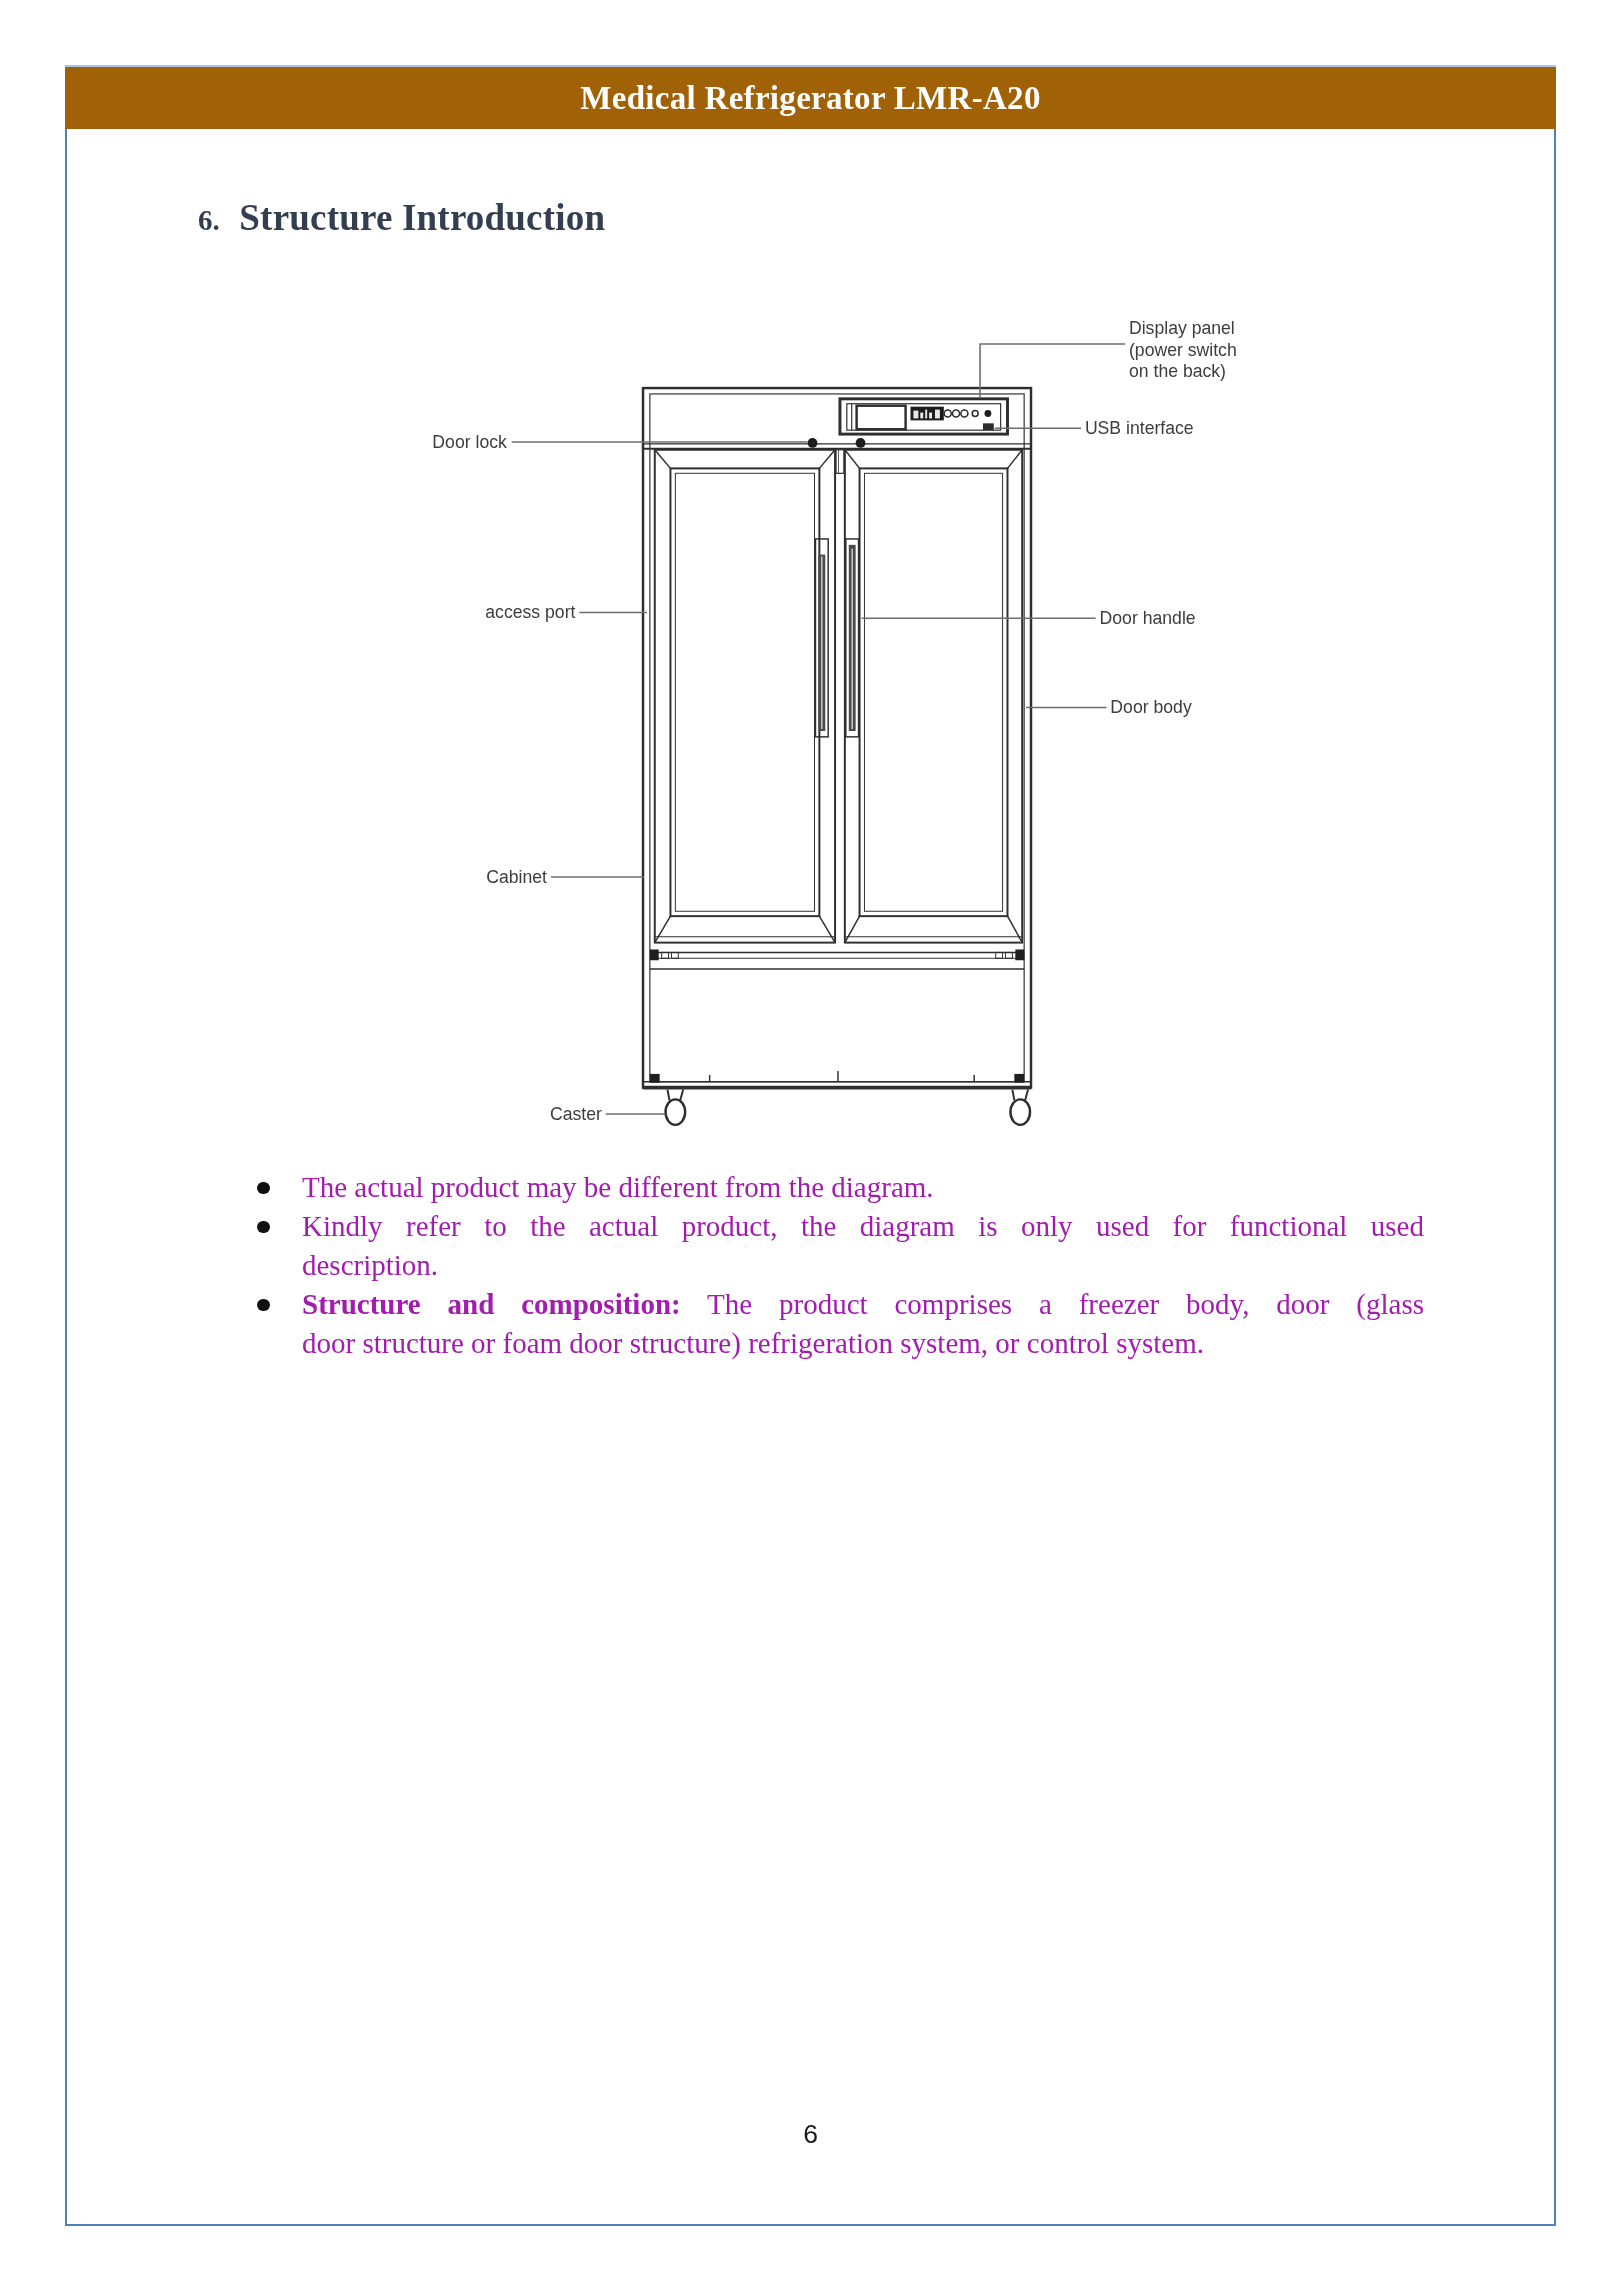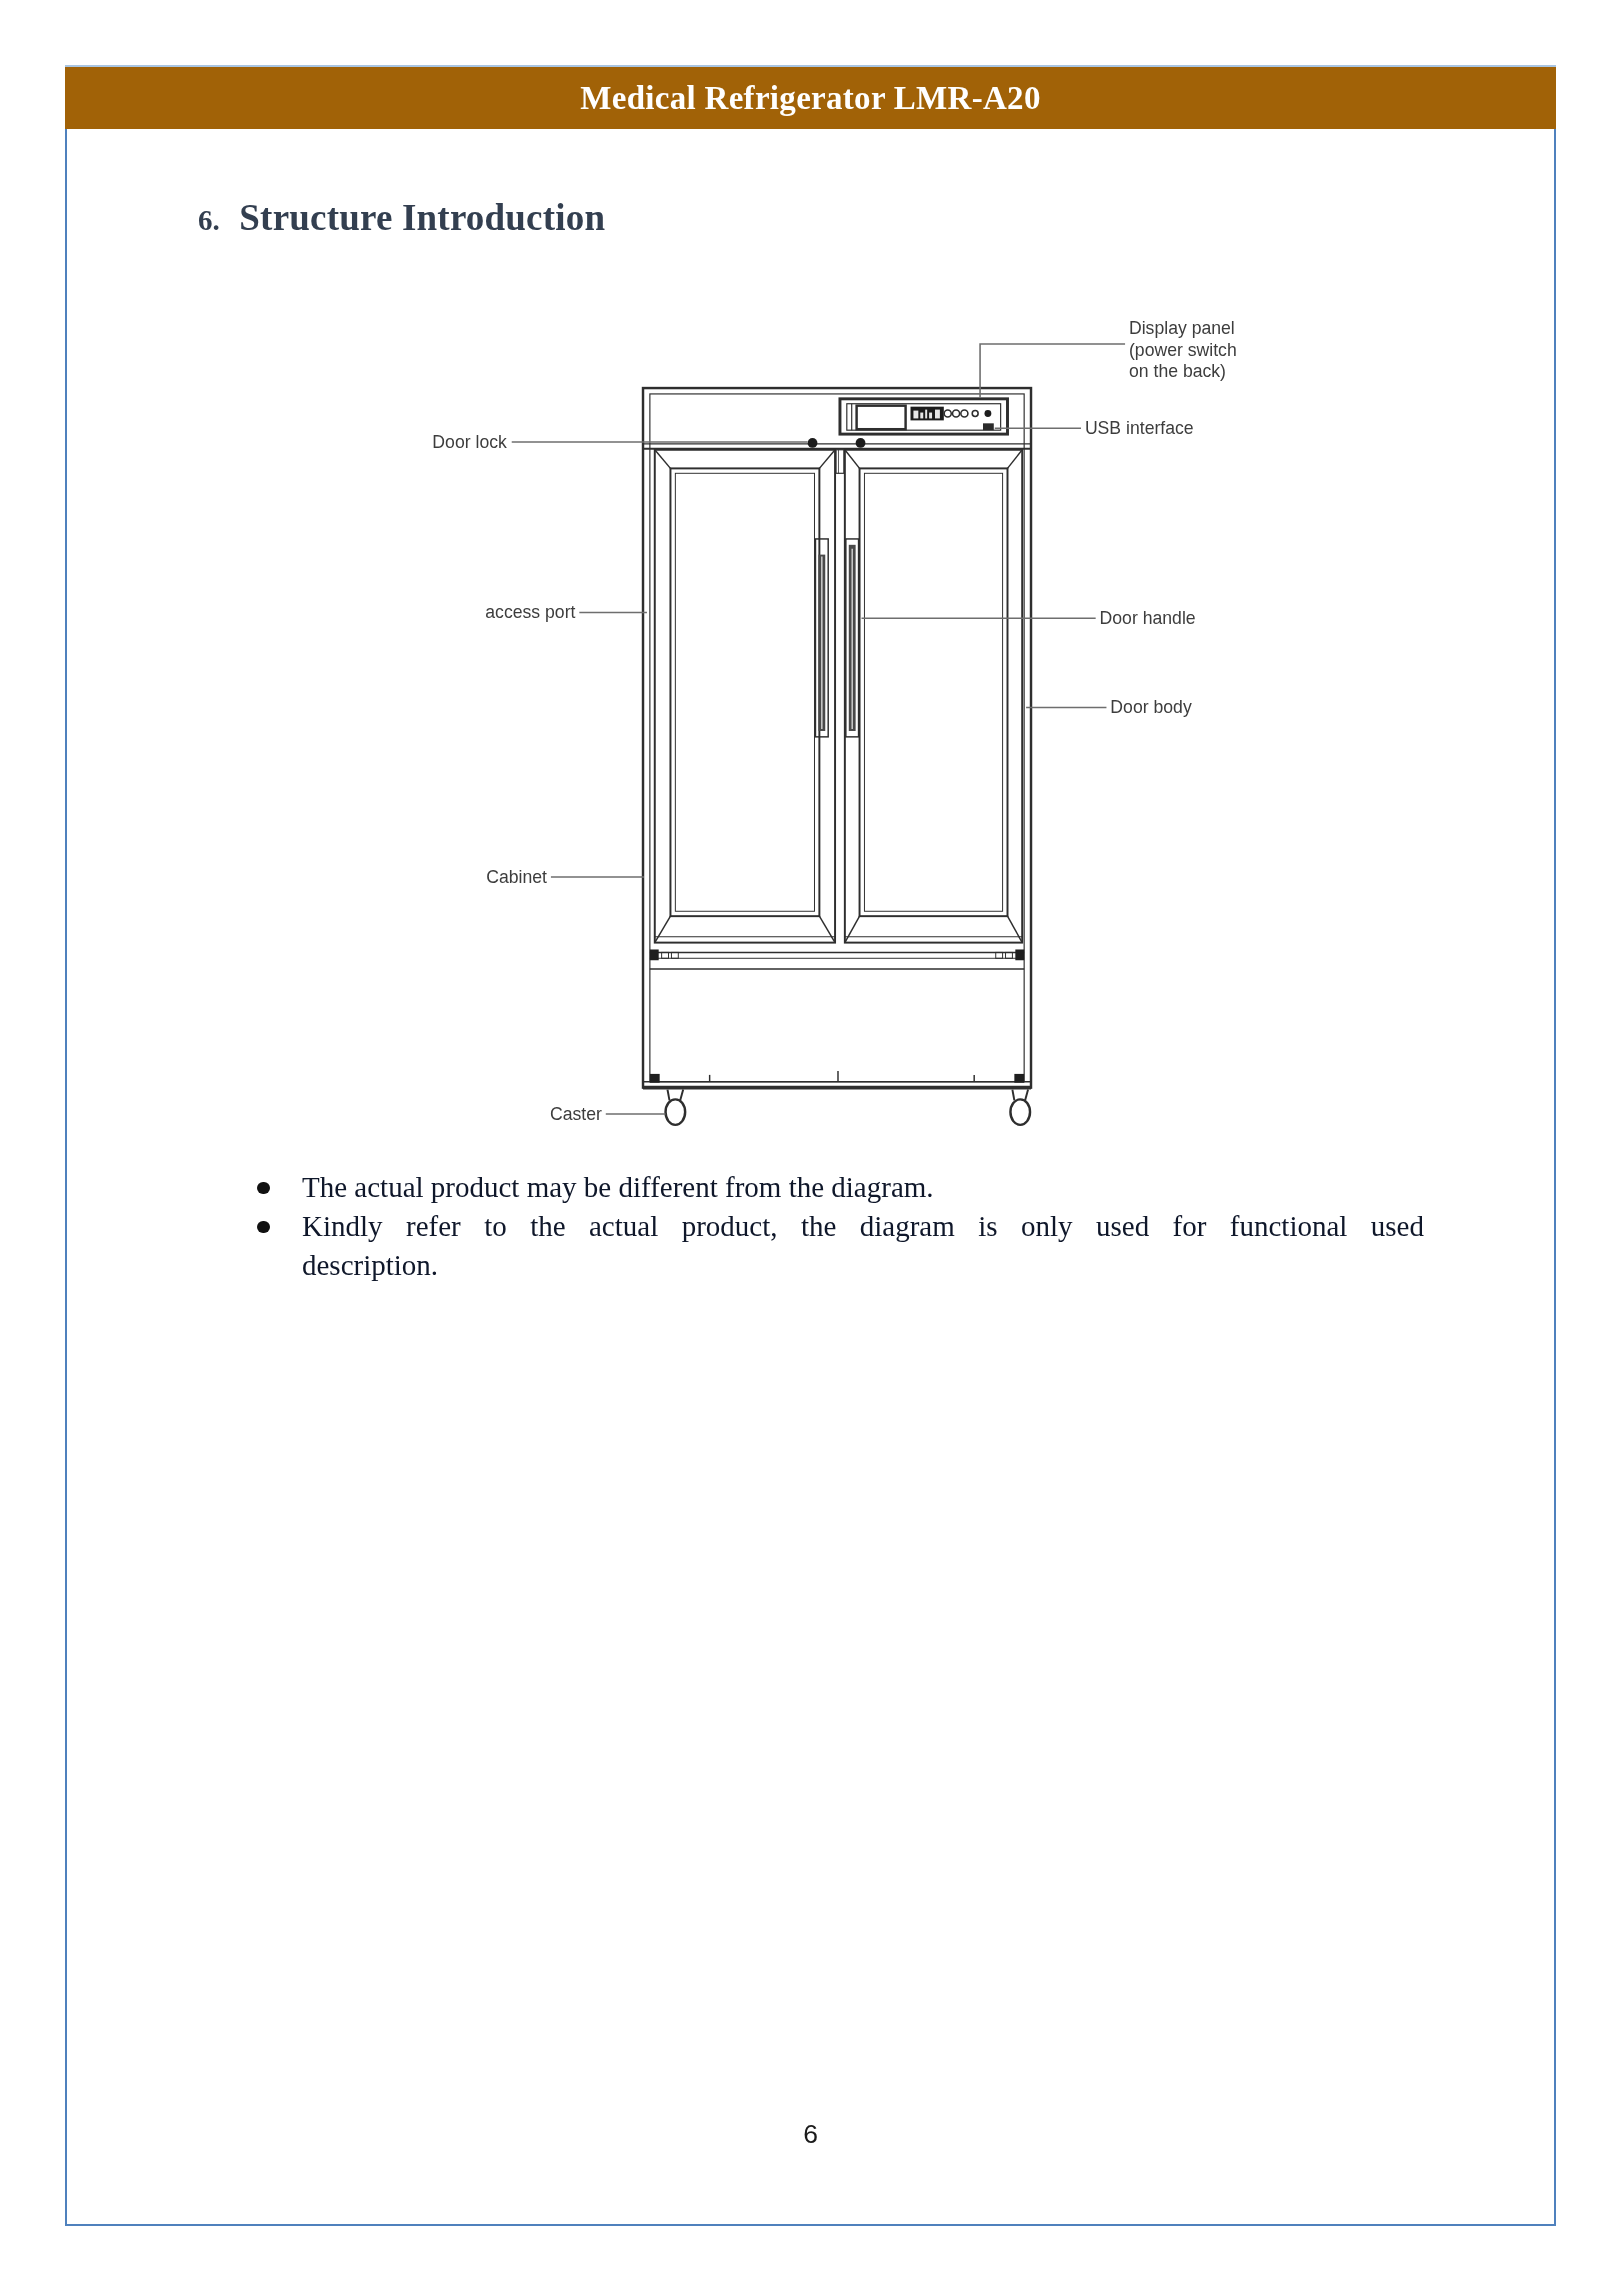--- a/index.html
+++ b/index.html
@@ -33,21 +33,21 @@
   .diagram-wrap{position:absolute;left:353px;top:284px;width:921px;height:892px;}
   .diagram-wrap svg{display:block;width:100%;height:100%;}
   .dline{stroke:#2e2e2e;fill:none;}
   .dfill{fill:#ffffff;stroke:#2e2e2e;}
   .leader{stroke:#6e6e6e;stroke-width:1.6;fill:none;}
   .dlabel{
     font-family:"Liberation Sans", sans-serif;font-size:18px;fill:#3d3d3d;
   }
   
   .bullets{position:absolute;left:302px;top:1168px;width:1122px;
-    font-size:29px;line-height:39px;color:#0f172a;}
+    font-size:29px;line-height:39px;color:#a21caf;}
   .bullet-item{position:relative;}
   .bullet-dot{
     position:absolute;left:-45px;top:13.7px;width:12.7px;height:12.7px;border-radius:50%;
     background:#111;
   }
   .jline{text-align:justify;text-align-last:justify;}
   
   .page-number{
     position:absolute;left:65px;top:2119px;width:1491px;text-align:center;
     font-family:"Liberation Sans", sans-serif;font-size:26.5px;color:#1a1a1a;
@@ -204,16 +204,21 @@
 <div class="bullets">
   <div class="bullet-item">
     <span class="bullet-dot"></span>
     <div>The actual product may be different from the diagram.</div>
   </div>
   <div class="bullet-item">
     <span class="bullet-dot"></span>
     <div class="jline">Kindly refer to the actual product, the diagram is only used for functional used</div>
     <div>description.</div>
   </div>
+  <div class="bullet-item">
+    <span class="bullet-dot"></span>
+    <div class="jline"><b>Structure and composition:</b><span> The product comprises a freezer body, door (glass</span></div>
+    <div>door structure or foam door structure) refrigeration system, or control system.</div>
+  </div>
 </div>
 
 <div class="page-number">6</div>
 
 
 </body></html>

